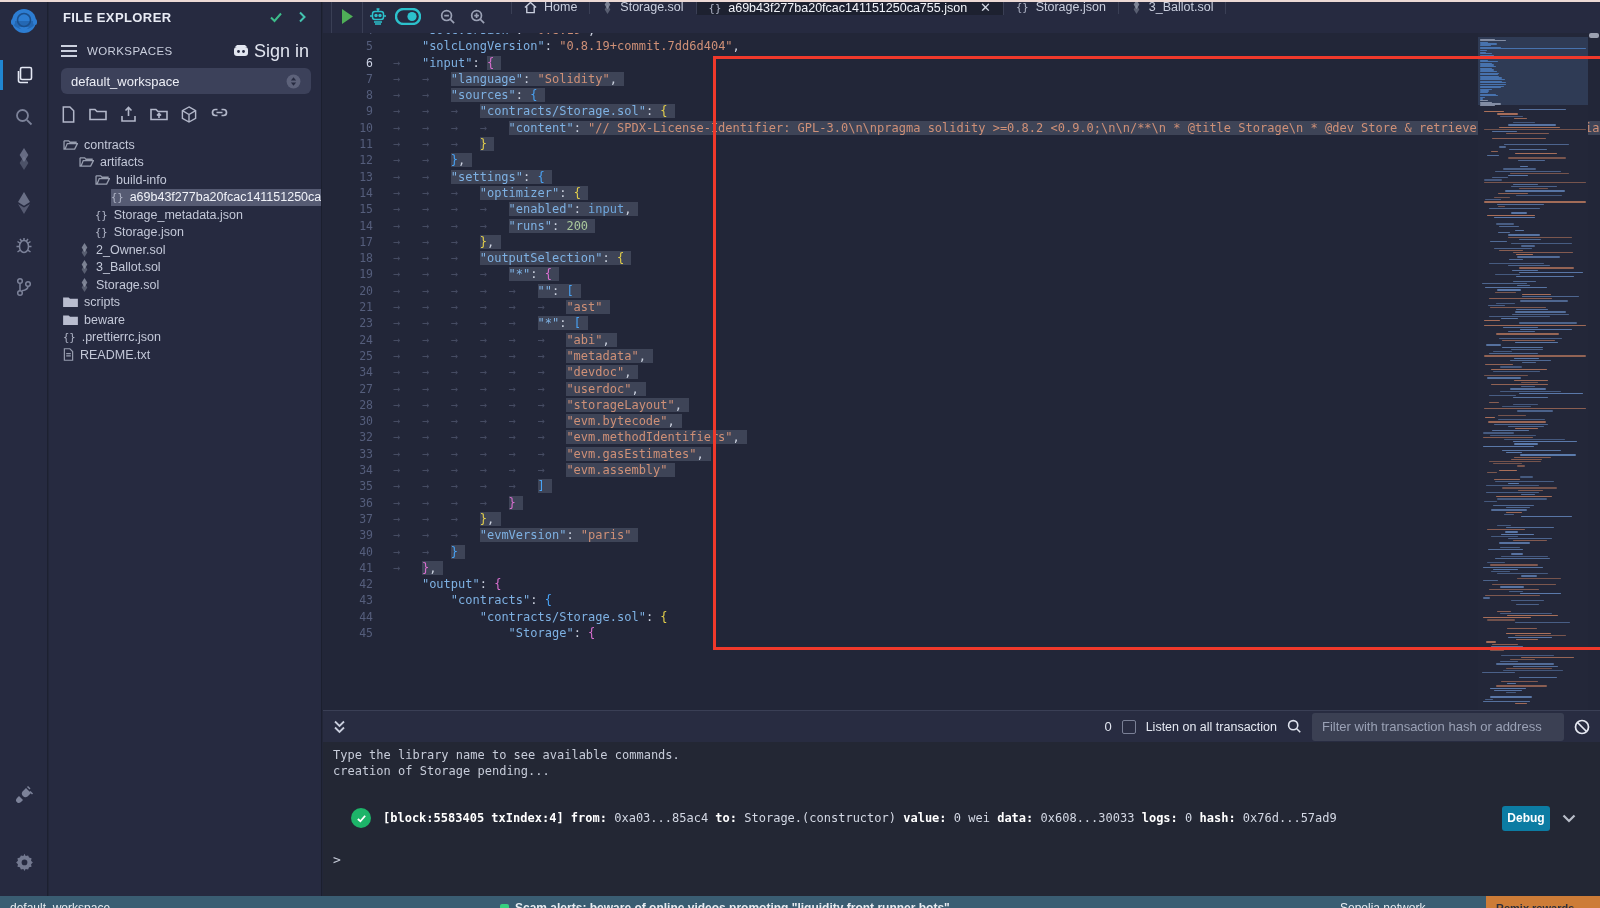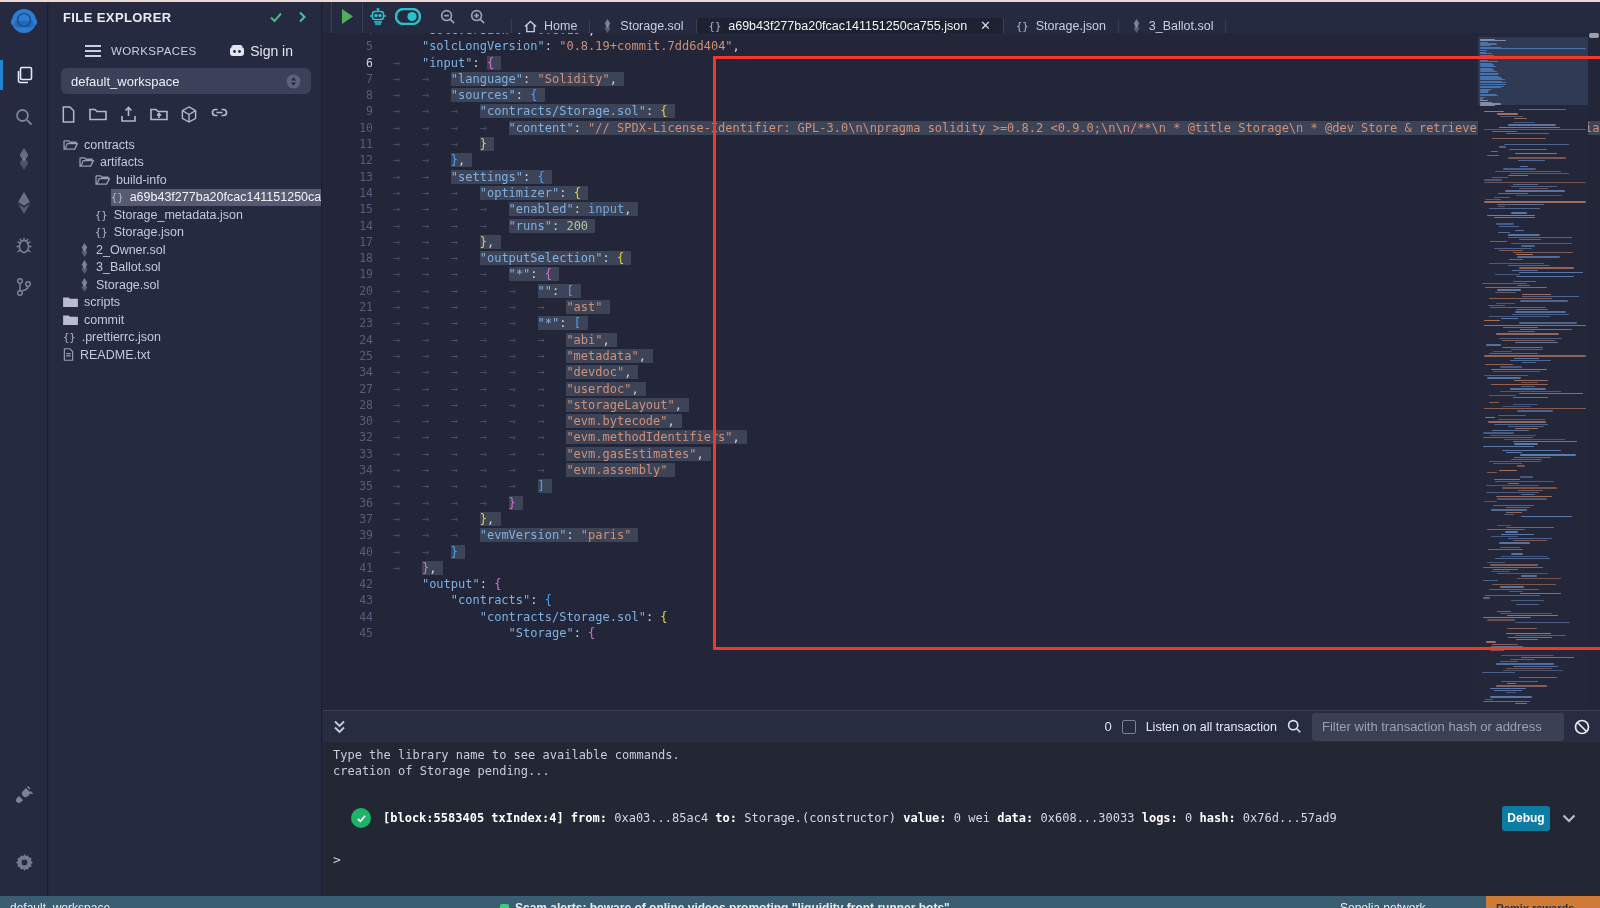--- a/index.html
+++ b/index.html
@@ -15,25 +15,25 @@
   .act-item.active { color:#e4e8f4; }
   .act-item.active::before { content:""; position:absolute; left:0; top:2px; bottom:2px;
     width:3px; background:#2086d2; }
 
   
   #side-panel { position:absolute; left:49px; top:0; width:273px; height:896px;
     background:#262a40; border-right:1px solid #1b1f2e; z-index:25; color:#c3c8d8; }
   .fe-header { position:absolute; left:0; top:0; right:0; height:34px; display:flex;
     align-items:center; padding:0 14px; }
   .fe-title { font-size:13px; font-weight:bold; color:#e8ebf4; letter-spacing:.4px; }
-  .ws-row { position:absolute; left:8px; top:40px; right:0; height:22px; display:flex;
-    align-items:center; padding:0 28px; gap:10px; }
+  .ws-row { position:absolute; left:0; top:40px; right:0; height:22px; display:flex;
+    align-items:center; padding:0 12px; gap:10px; }
   .ws-label { font-size:11.5px; color:#c9cedd; letter-spacing:.4px; }
   .signin { margin-left:auto; display:flex; align-items:center; gap:5px; color:#e2e6f0;
-    font-size:14px; cursor:pointer; }
+    font-size:18px; cursor:pointer; }
   .ws-select { position:absolute; left:12px; top:68px; width:250px; height:26px;
     background:#3c415a; border-radius:6px; display:flex; align-items:center;
     padding:0 10px; cursor:pointer; }
   .ws-select .name { font-size:13px; color:#eceef6; }
   .fe-tools { position:absolute; left:12px; top:106px; display:flex; gap:13px;
     color:#b2b7c9; }
   #file-tree { position:absolute; left:0; top:136px; right:0; }
   .tree-item { display:flex; align-items:center; height:17.5px; padding-left:14px;
     cursor:pointer; }
   .tree-sp { flex:0 0 auto; }
@@ -369,21 +369,21 @@
           </svg>
           <span class="tree-label">scripts</span>
         </span>
       </div>
       <div class="tree-item">
         <span class="tree-sp" style="width: 0px;"></span>
         <span class="tree-body">
           <svg class="tree-ico" width="15" height="12" viewBox="0 0 16 13" fill="#b9bdcf">
             <path d="M0 1.5h6l1.5 1.5H16v9H0z"></path>
           </svg>
-          <span class="tree-label">commit</span>
+          <span class="tree-label">beware</span>
         </span>
       </div>
       <div class="tree-item">
         <span class="tree-sp" style="width: 0px;"></span>
         <span class="tree-body">
           <span class="ico-json">{}</span>
           <span class="tree-label">.prettierrc.json</span>
         </span>
       </div>
       <div class="tree-item">
@@ -428,21 +428,21 @@
           <path d="M10.8 10.8 15 15M4.5 7h5"></path>
         </svg>
     </div>
     <div class="tb-btn" style="color:#9ba1b5">
       <svg width="16" height="16" viewBox="0 0 17 17" fill="none" stroke="currentColor" stroke-width="1.8">
           <circle cx="7" cy="7" r="5.2"></circle>
           <path d="M10.8 10.8 15 15M4.5 7h5M7 4.5v5"></path>
         </svg>
     </div>
     <div style="width:18px"></div>
-    <div id="tabs" style="display:flex; align-items:flex-end">
+    <div id="tabs" style="display:flex; align-items:flex-start">
         <div class="tab">
           <svg width="13" height="13" viewBox="0 0 14 13" fill="none" stroke="currentColor" stroke-width="1.5">
             <path d="M1 6.5 7 1l6 5.5M3 5.5V12h8V5.5"></path>
           </svg>
           <span>Home</span>
         </div>
         <div class="tab">
           <svg class="tree-ico" width="11" height="14" viewBox="0 0 10 14" fill="currentColor">
             <path d="M5 0 2.2 4.6 5 9.2 7.8 4.6z" opacity=".75"></path>
             <path d="M5 4.8 2.2 9.4 5 14 7.8 9.4z" opacity=".45"></path>

